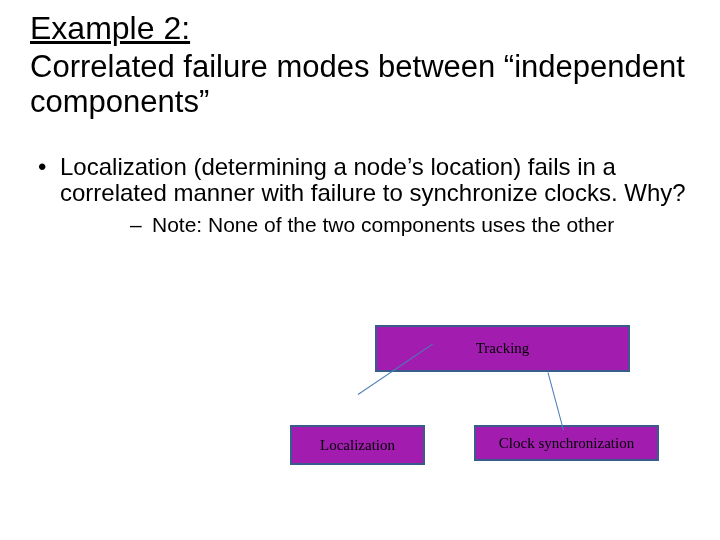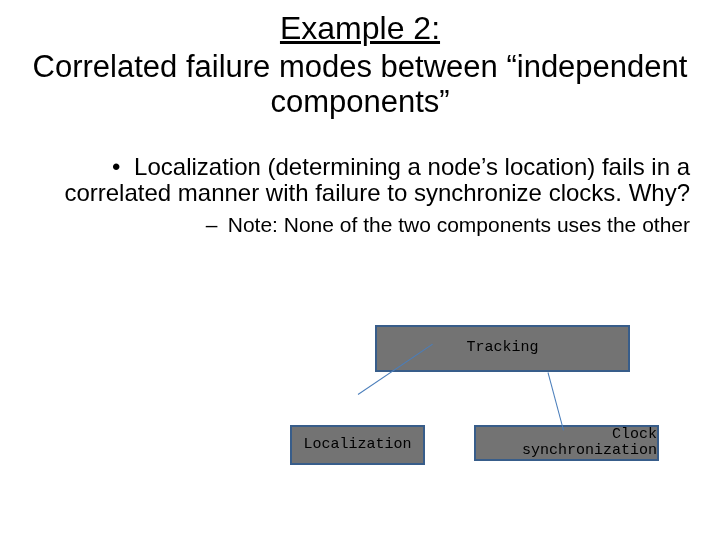--- a/index.html
+++ b/index.html
@@ -13,42 +13,40 @@
     overflow: hidden;
   }
   .slide {
     position: relative;
     width: 720px;
     height: 540px;
     box-sizing: border-box;
     padding: 10px 30px 0 30px;
   }
   .title-block {
-    text-align: center;
     margin: 0 auto;
     line-height: 1.15;
   }
   .title-line1 {
     font-size: 32px;
     text-decoration: underline;
   }
   .title-line2 {
     font-size: 31px;
     margin-top: 2px;
   }
   .body {
     margin-top: 34px;
     font-size: 24px;
     line-height: 1.1;
   }
   ul.lvl1 {
     margin: 0;
     padding-left: 30px;
     list-style: none;
-    text-align: right;
   }
   ul.lvl1 > li::before {
     content: "•";
     position: absolute;
     margin-left: -22px;
   }
   ul.lvl1 > li {
     position: relative;
     padding-left: 0;
   }
@@ -58,38 +56,39 @@
     list-style: none;
     font-size: 21px;
   }
   ul.lvl2 > li::before {
     content: "–";
     position: absolute;
     margin-left: -22px;
   }
   ul.lvl2 > li {
     position: relative;
+    margin-left: 48px;
   }
   .diagram {
     position: absolute;
     left: 0;
     top: 0;
     width: 720px;
     height: 540px;
     pointer-events: none;
   }
   .box {
     position: absolute;
-    background: #737373;
+    background: #a21caf;
     border: 2px solid #385d8a;
     box-sizing: border-box;
     display: flex;
     align-items: center;
     justify-content: center;
-    font-family: Liberation Mono, monospace;
+    font-family: Liberation Serif, serif;
     font-size: 15px;
     color: #000;
     text-align: right;
     line-height: 1.1;
   }
   .connector {
     position: absolute;
     background: #4a7ebb;
   }
 </style>

